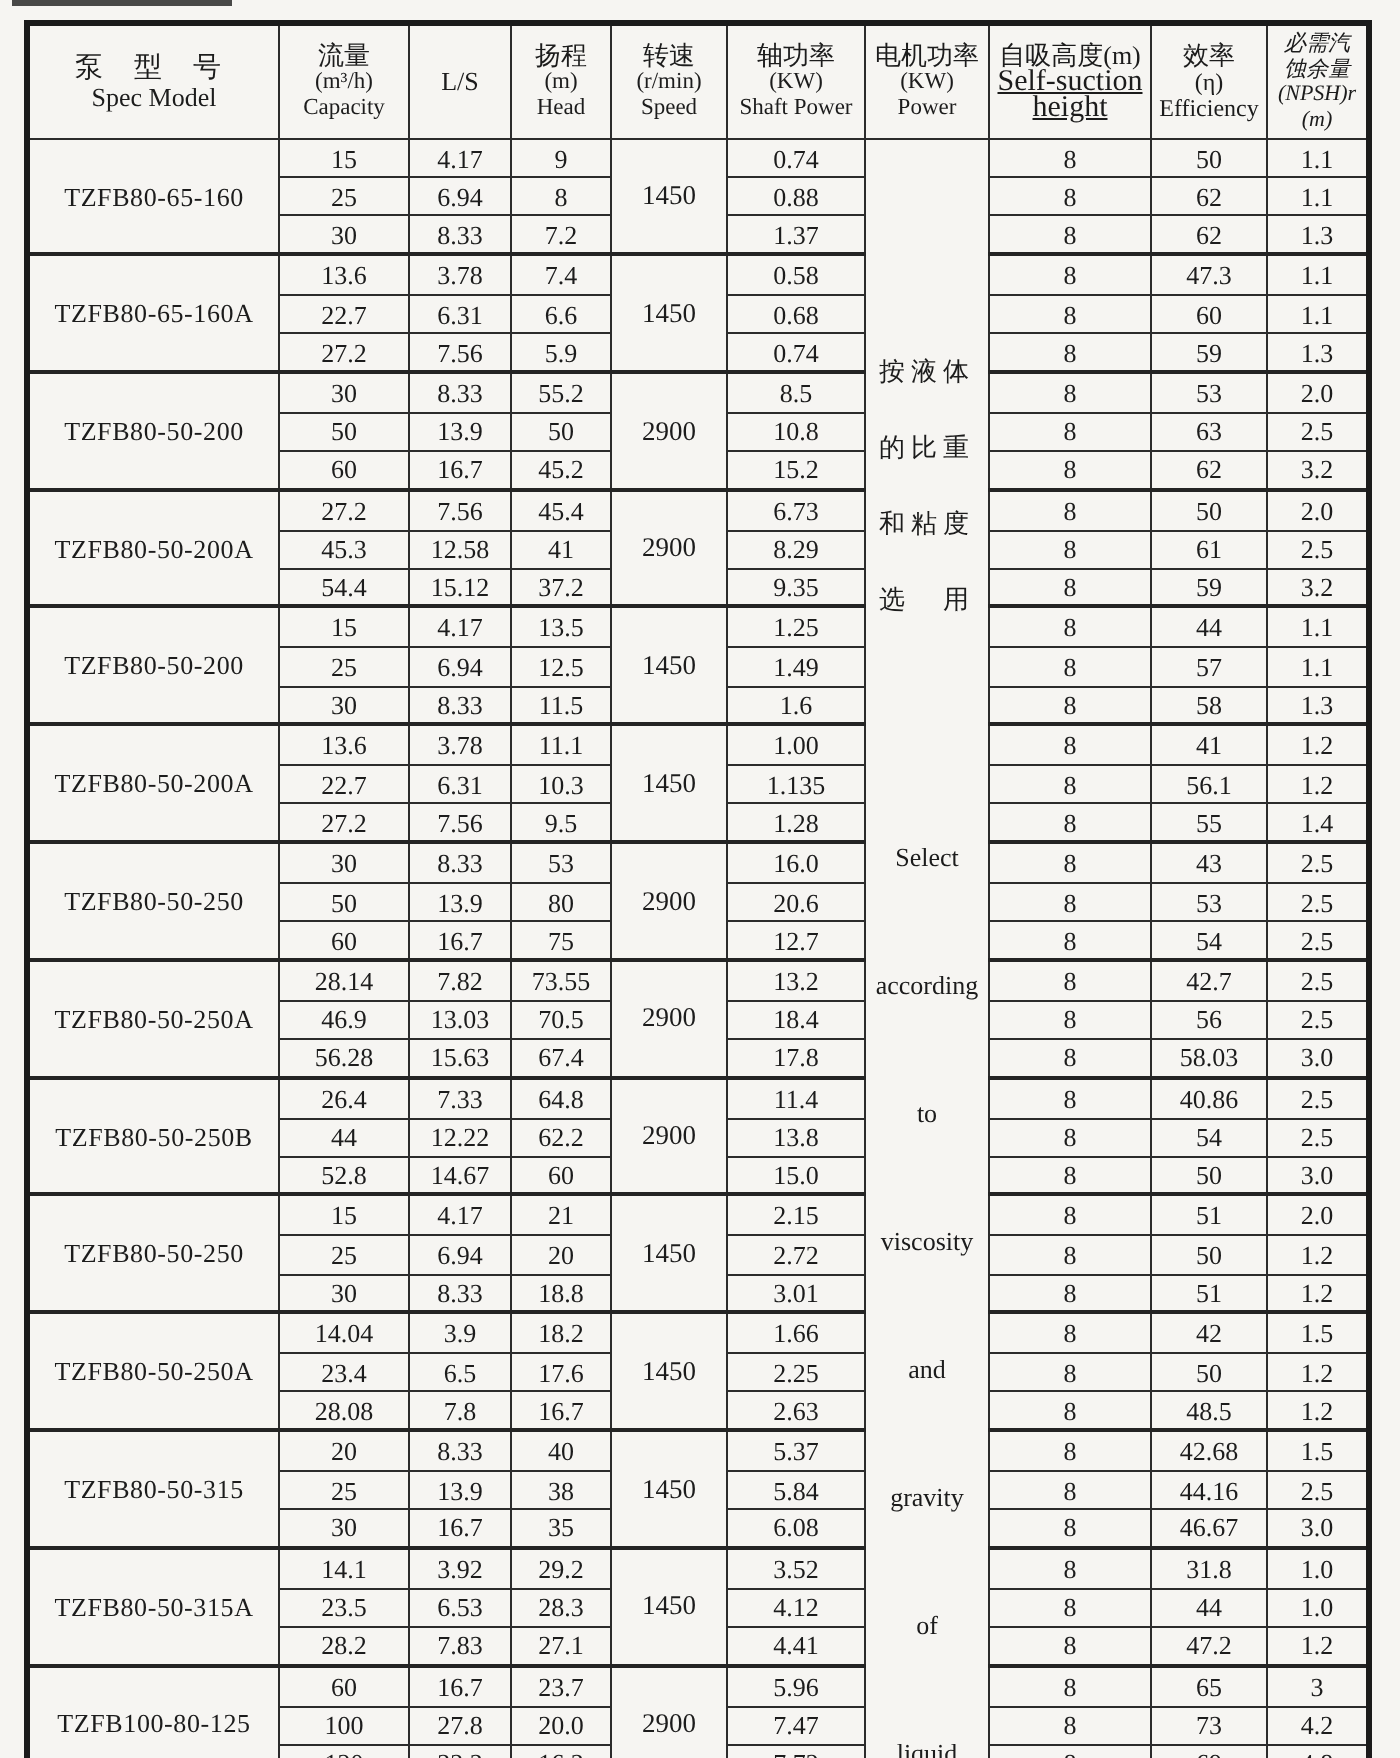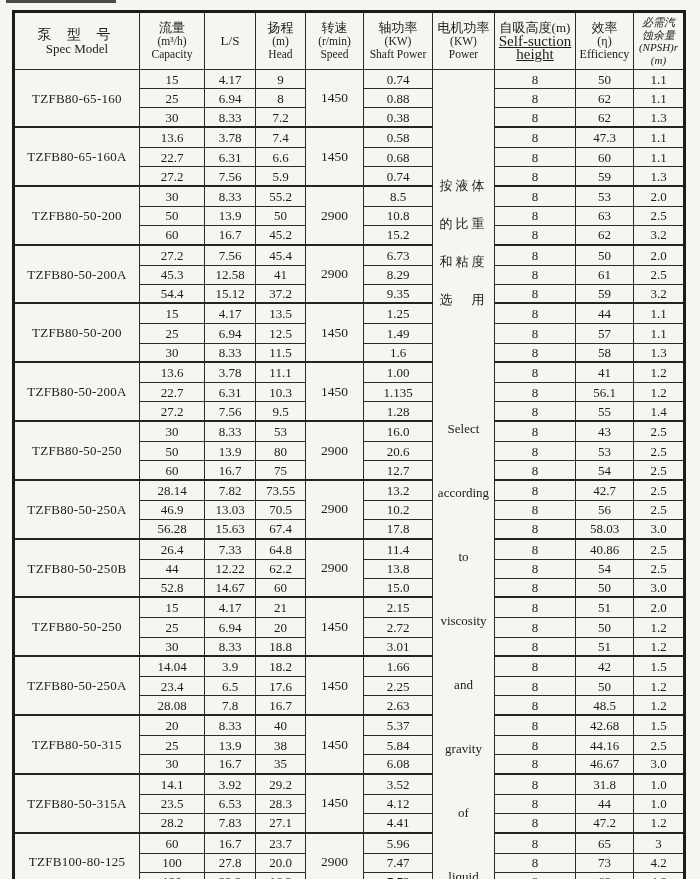--- a/index.html
+++ b/index.html
@@ -156,21 +156,21 @@
           <td>8</td>
           <td>0.88</td>
           <td>8</td>
           <td>62</td>
           <td>1.1</td>
         </tr>
         <tr>
           <td>30</td>
           <td>8.33</td>
           <td>7.2</td>
-          <td>0.38</td>
+          <td>1.37</td>
           <td>8</td>
           <td>62</td>
           <td>1.3</td>
         </tr>
         <tr class="group-start">
           <td class="model-cell" rowspan="3">TZFB80-65-160A</td>
           <td>13.6</td>
           <td>3.78</td>
           <td>7.4</td>
           <td class="speed-cell" rowspan="3">1450</td>
@@ -350,21 +350,21 @@
           <td class="speed-cell" rowspan="3">2900</td>
           <td>13.2</td>
           <td>8</td>
           <td>42.7</td>
           <td>2.5</td>
         </tr>
         <tr>
           <td>46.9</td>
           <td>13.03</td>
           <td>70.5</td>
-          <td>10.2</td>
+          <td>18.4</td>
           <td>8</td>
           <td>56</td>
           <td>2.5</td>
         </tr>
         <tr>
           <td>56.28</td>
           <td>15.63</td>
           <td>67.4</td>
           <td>17.8</td>
           <td>8</td>

